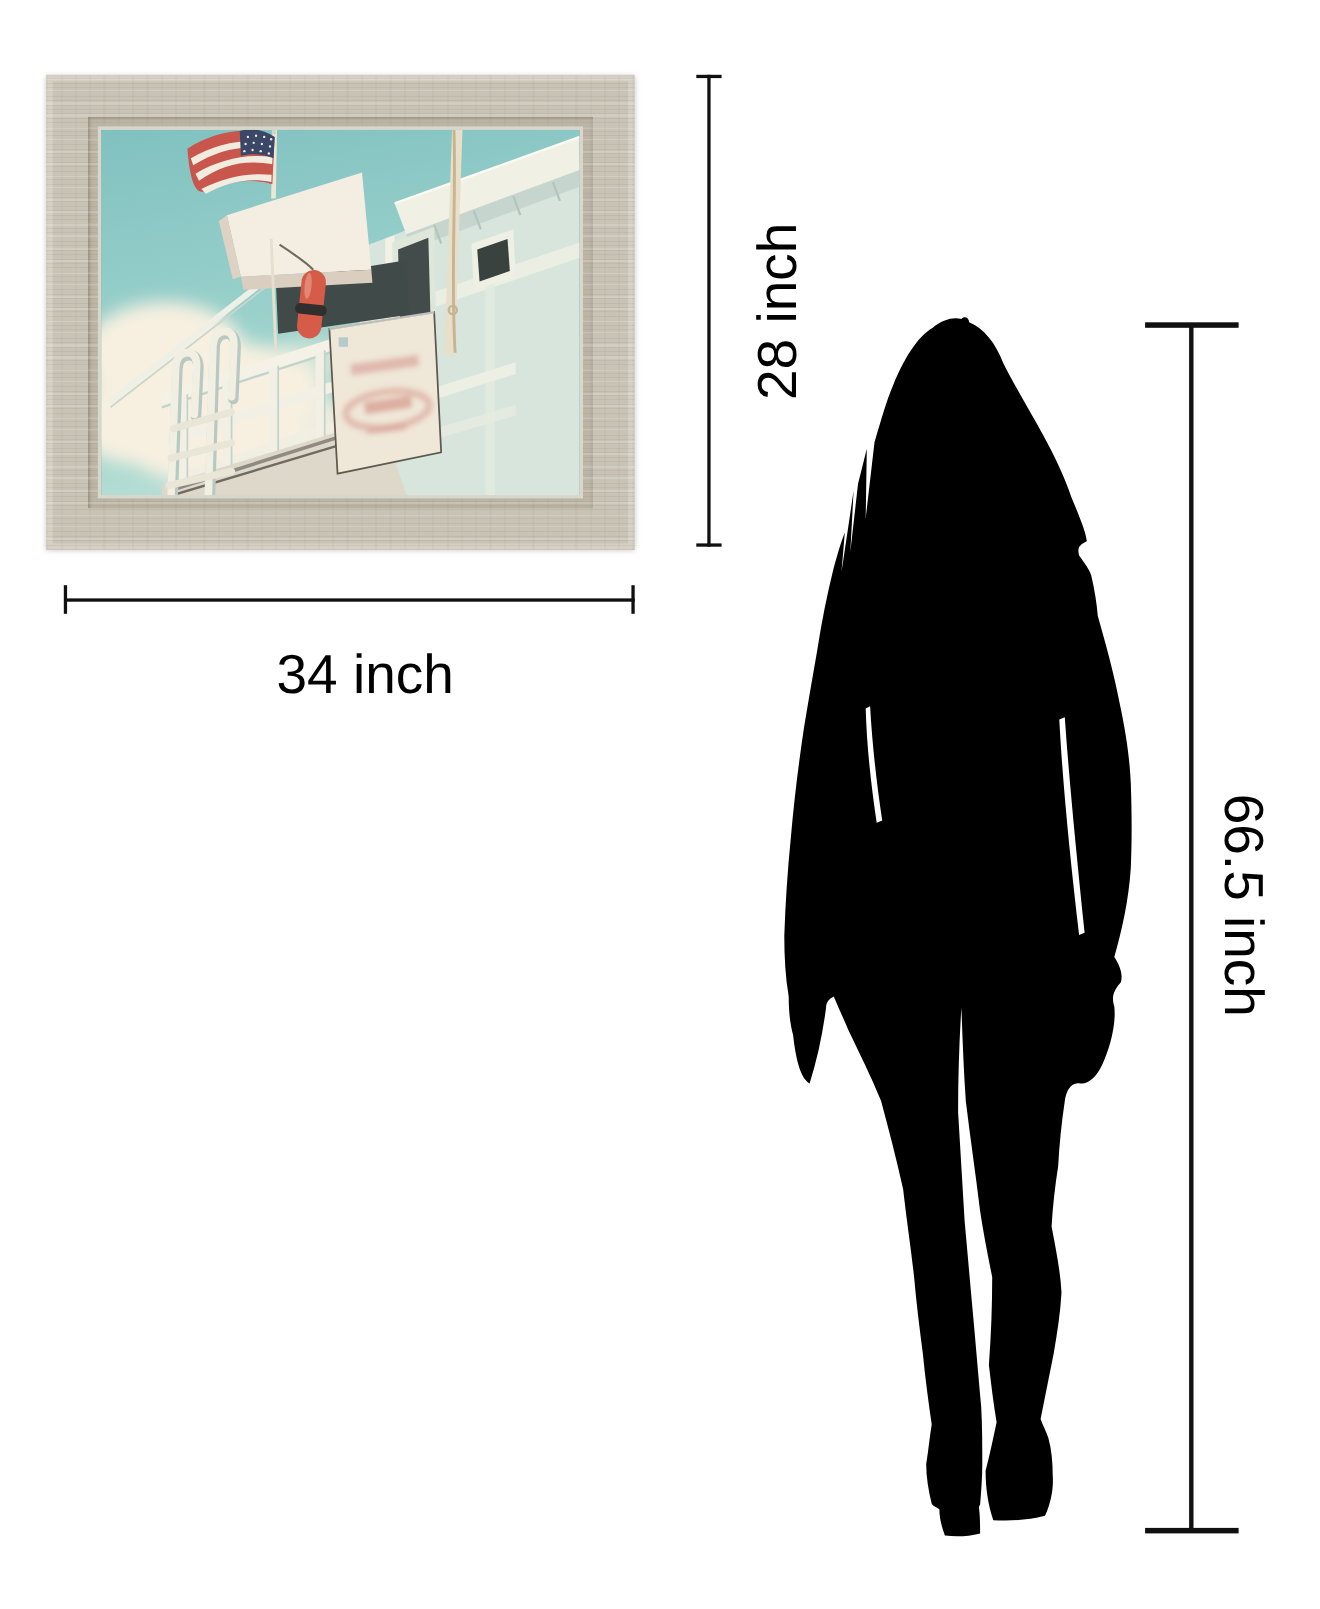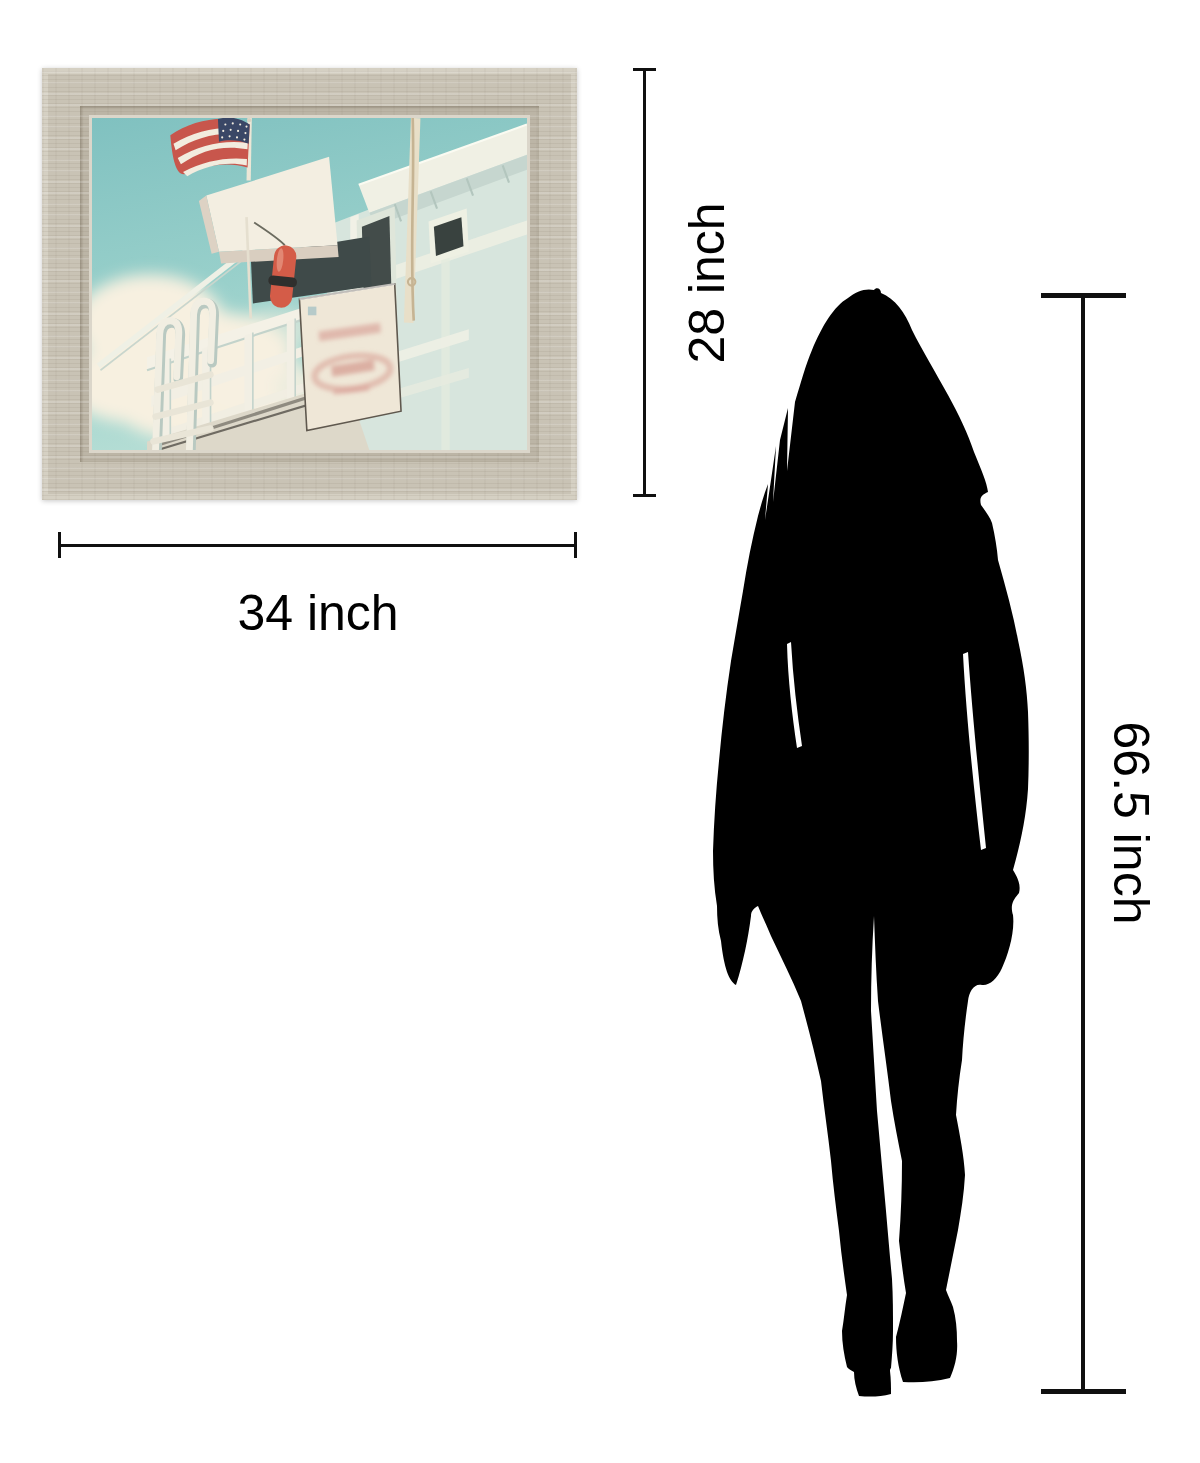--- a/index.html
+++ b/index.html
@@ -52,21 +52,21 @@
   .rcap-top        { left:1041px; top:293px;  width:85px; height:5px; }
   .rcap-bottom     { left:1041px; top:1389px; width:85px; height:5px; }
 
   
   .dim-label {
     position:absolute; white-space:nowrap;
     font-size:50px; line-height:1; color:#000;
     letter-spacing:0px;
   }
   .label-height { left:707px; top:283px; transform:translate(-50%,-50%) rotate(-90deg); }
-  .label-width  { left:318px; top:613px; transform:translate(-50%,-50%); }
+  .label-width  { left:332px; top:613px; transform:translate(-50%,-50%); }
   .label-person { left:1131px; top:823px; transform:translate(-50%,-50%) rotate(90deg); }
 
   
   .silhouette {
     position:absolute; left:700px; top:288px; width:340px; height:1110px;
   }
   .silhouette svg { display:block; width:100%; height:100%; }
 </style>
 </head>
 <body>

